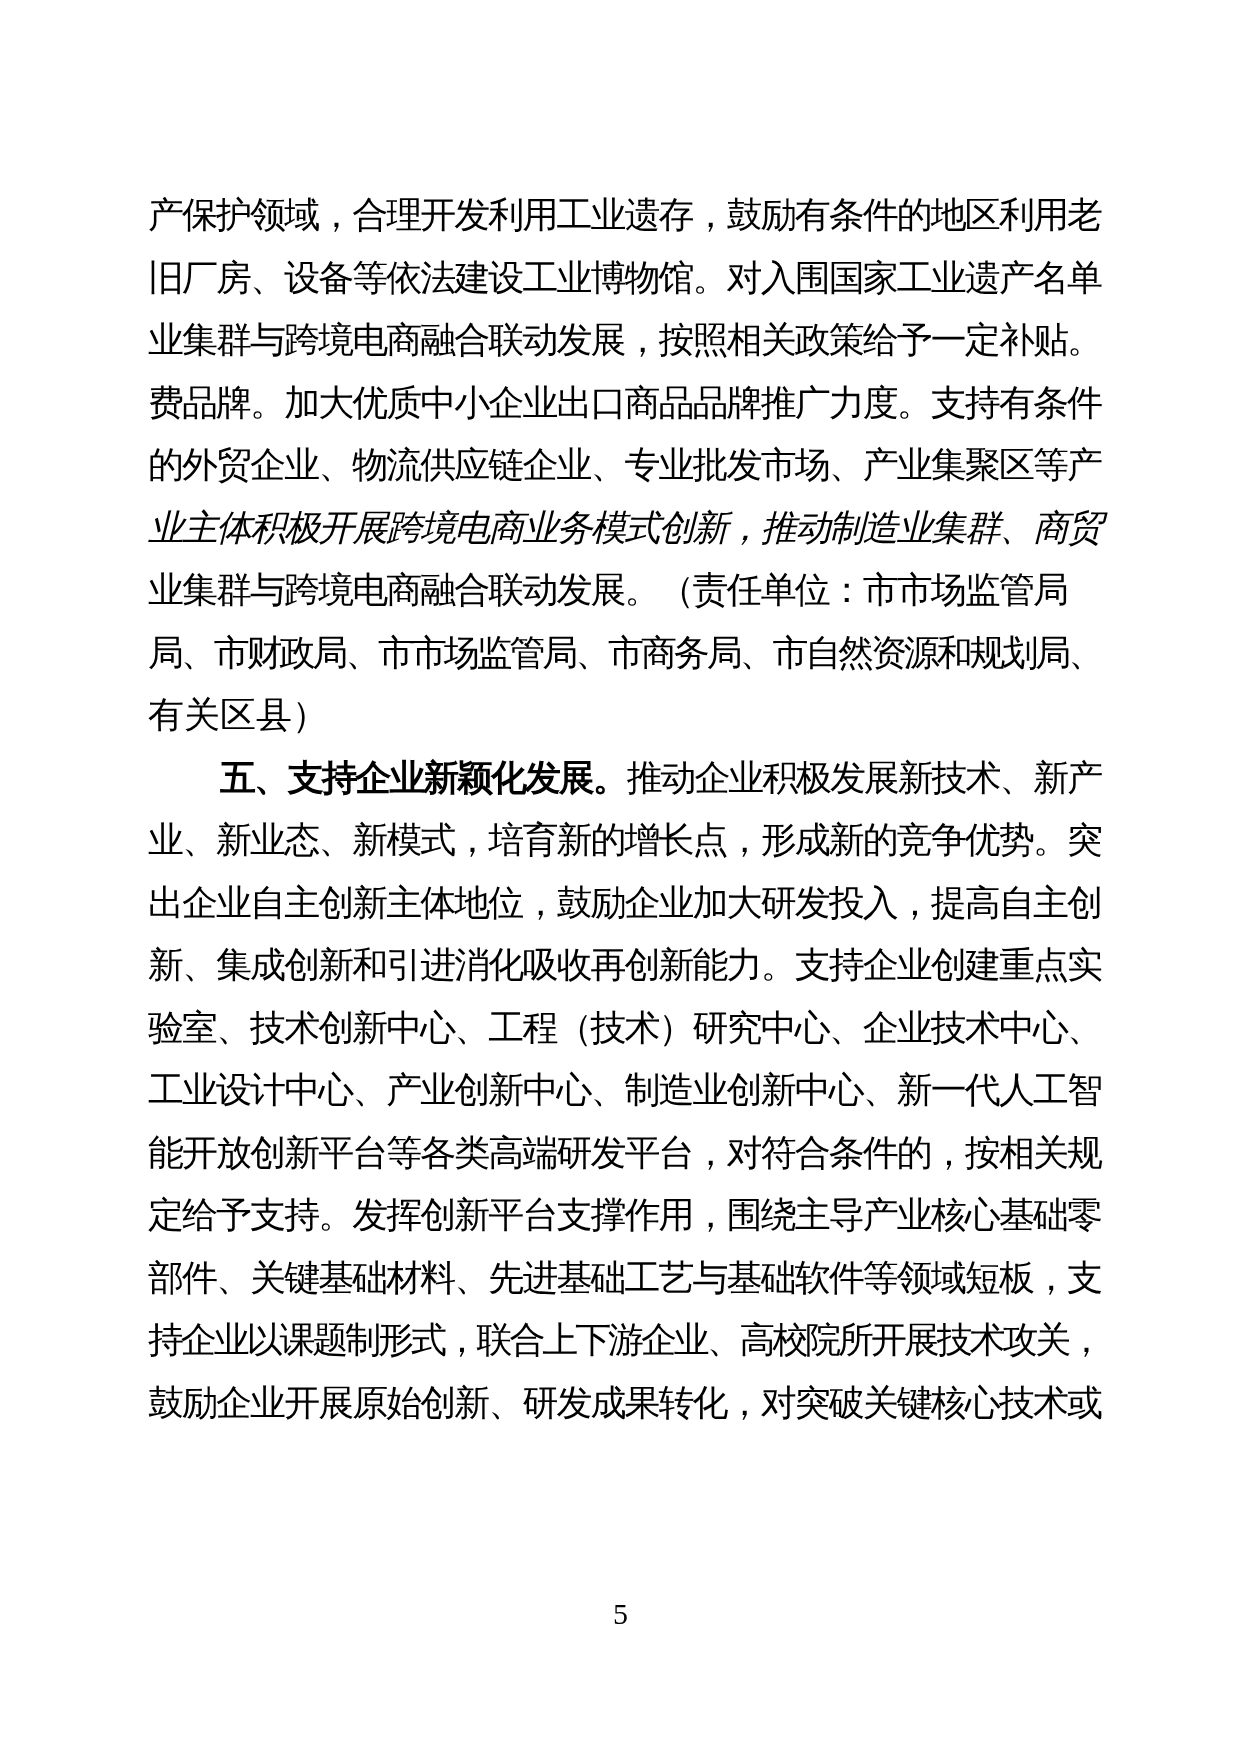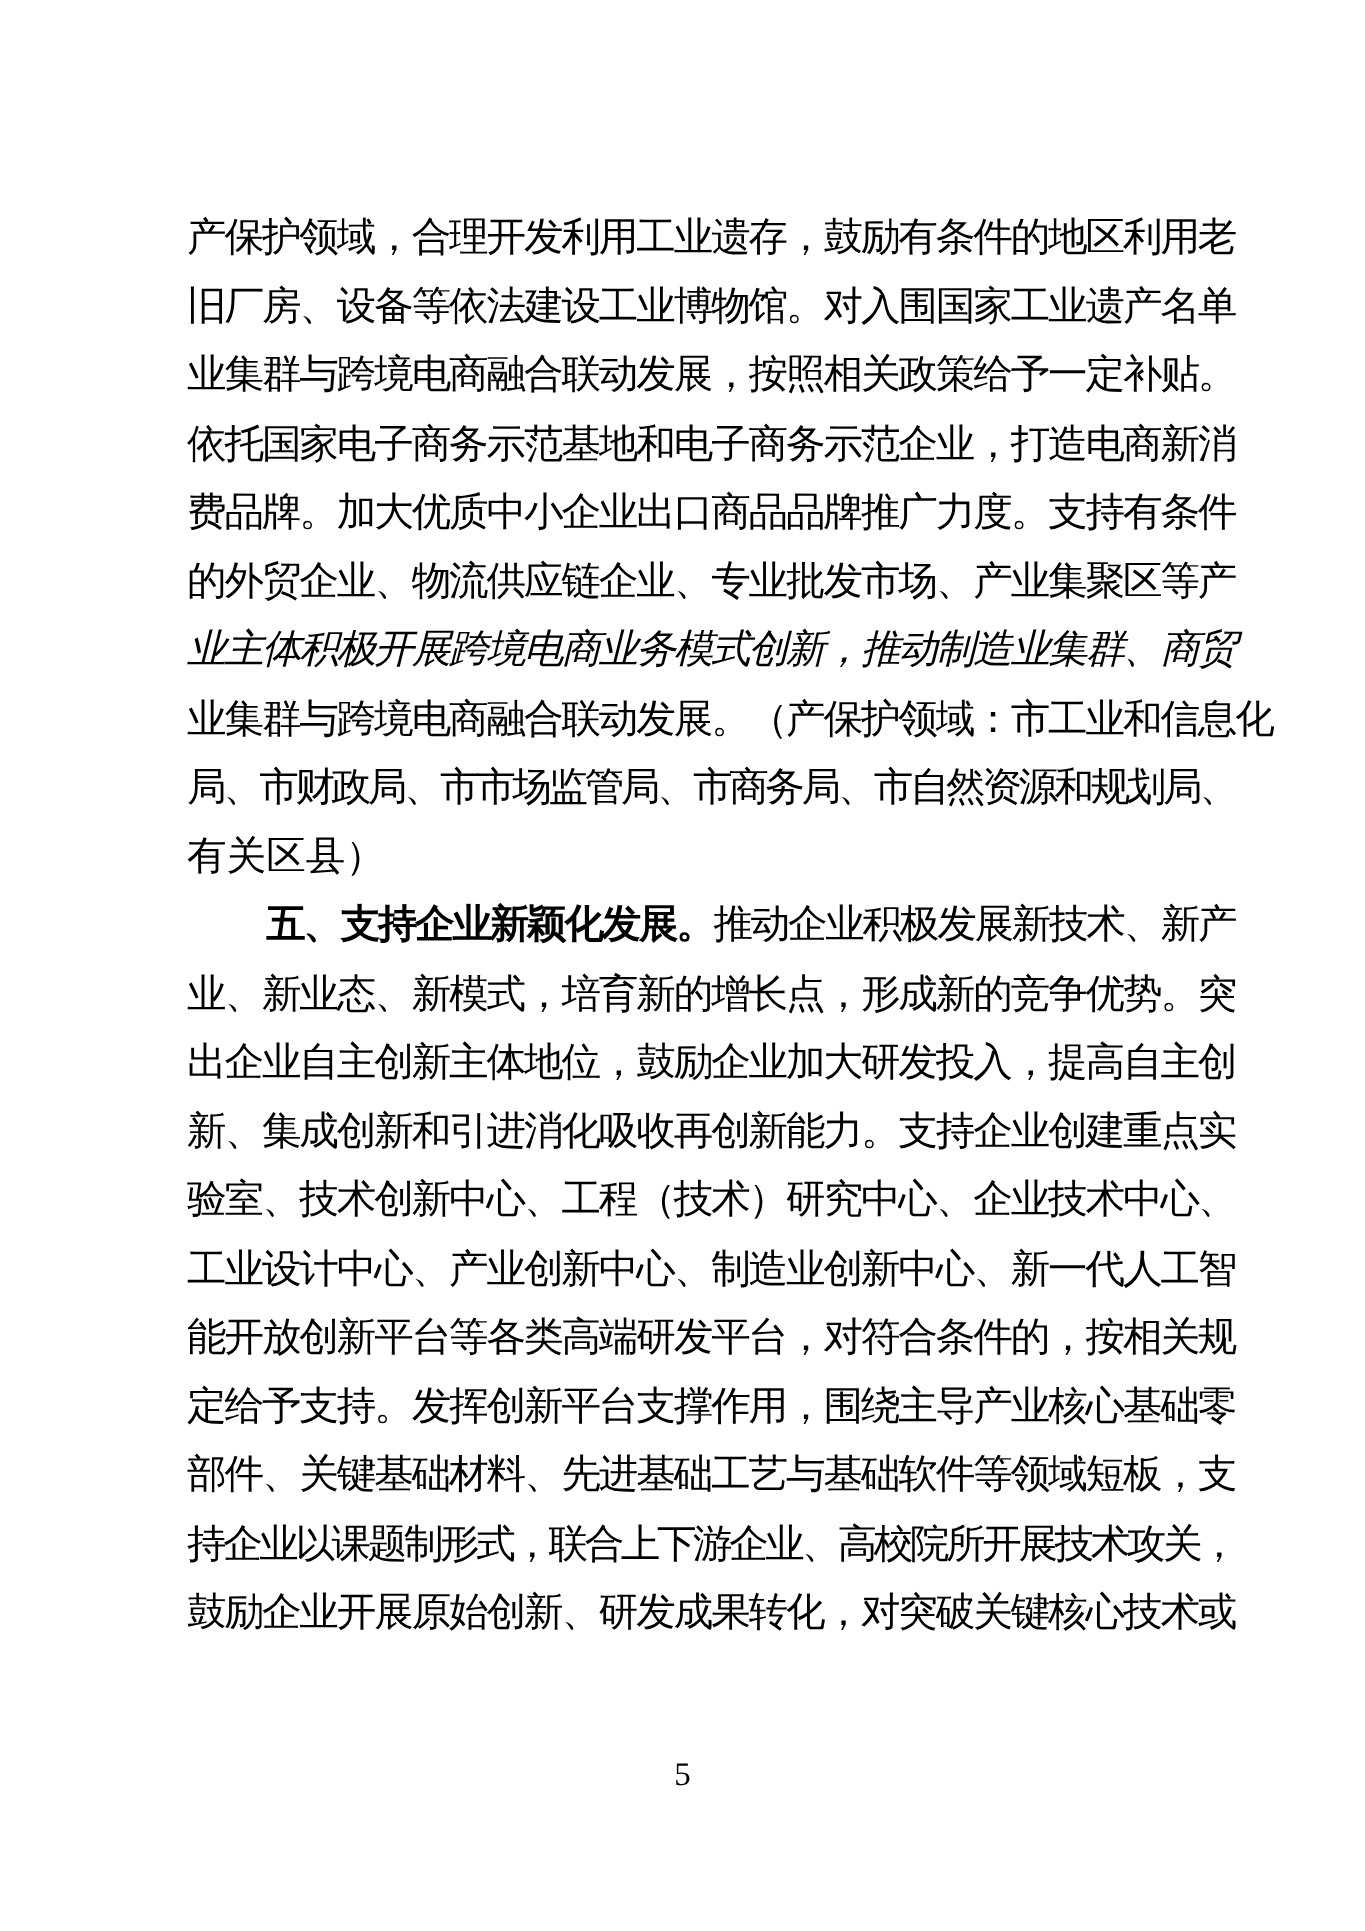--- a/index.html
+++ b/index.html
@@ -21,21 +21,20 @@
     left: 148px;
     top: 184px;
     width: 953px;
     font-size: 36px;
     line-height: 62.5px;
   }
   .doc-line {
     height: 62.5px;
     white-space: nowrap;
     overflow: visible;
-    margin-left: 22px;
   }
   .doc-line.indent {
     padding-left: 72px;
   }
   .lt {
     display: inline-block;
     white-space: nowrap;
   }
   .bold-lead {
     font-weight: 700;
@@ -52,25 +51,24 @@
   }
 </style>
 </head>
 <body>
 
 <div class="page">
   <div class="doc-body" id="doc-body">
       <div class="doc-line"><span class="lt" style="letter-spacing: -1.96429px;">产保护领域，合理开发利用工业遗存，鼓励有条件的地区利用老</span></div>
       <div class="doc-line"><span class="lt" style="letter-spacing: -1.96429px;">旧厂房、设备等依法建设工业博物馆。对入围国家工业遗产名单</span></div>
       <div class="doc-line"><span class="lt" style="letter-spacing: -1.96429px;">业集群与跨境电商融合联动发展，按照相关政策给予一定补贴。</span></div>
-      <div class="doc-line"><span class="lt" style="letter-spacing: -1.96429px;">依托国家电子商务示范基地和电子商务示范企业，打造电商新消</span></div>
       <div class="doc-line"><span class="lt" style="letter-spacing: -1.96429px;">费品牌。加大优质中小企业出口商品品牌推广力度。支持有条件</span></div>
       <div class="doc-line"><span class="lt" style="letter-spacing: -1.96429px;">的外贸企业、物流供应链企业、专业批发市场、产业集聚区等产</span></div>
       <div class="doc-line"><span class="lt" style="letter-spacing: -1.96429px; font-style: italic;">业主体积极开展跨境电商业务模式创新，推动制造业集群、商贸</span></div>
-      <div class="doc-line"><span class="lt" style="letter-spacing: -1.96429px;">业集群与跨境电商融合联动发展。（产保护领域：市工业和信息化</span></div>
+      <div class="doc-line"><span class="lt" style="letter-spacing: -1.96429px;">业集群与跨境电商融合联动发展。（责任单位：市市场监管局</span></div>
       <div class="doc-line"><span class="lt" style="letter-spacing: -3.13793px; font-family: Liberation Serif, serif;">局、市财政局、市市场监管局、市商务局、市自然资源和规划局、</span></div>
       <div class="doc-line align-left"><span class="lt">有关区县）</span></div>
       <div class="doc-line indent"><span class="lt" style="letter-spacing: -2.11538px;"><span class="bold-lead">五、支持企业新颖化发展。</span><span>推动企业积极发展新技术、新产</span></span></div>
       <div class="doc-line"><span class="lt" style="letter-spacing: -1.96429px;">业、新业态、新模式，培育新的增长点，形成新的竞争优势。突</span></div>
       <div class="doc-line"><span class="lt" style="letter-spacing: -1.96429px;">出企业自主创新主体地位，鼓励企业加大研发投入，提高自主创</span></div>
       <div class="doc-line"><span class="lt" style="letter-spacing: -1.96429px;">新、集成创新和引进消化吸收再创新能力。支持企业创建重点实</span></div>
       <div class="doc-line"><span class="lt" style="letter-spacing: -1.96429px;">验室、技术创新中心、工程（技术）研究中心、企业技术中心、</span></div>
       <div class="doc-line"><span class="lt" style="letter-spacing: -1.96429px;">工业设计中心、产业创新中心、制造业创新中心、新一代人工智</span></div>
       <div class="doc-line"><span class="lt" style="letter-spacing: -1.96429px;">能开放创新平台等各类高端研发平台，对符合条件的，按相关规</span></div>
       <div class="doc-line"><span class="lt" style="letter-spacing: -1.96429px;">定给予支持。发挥创新平台支撑作用，围绕主导产业核心基础零</span></div>

